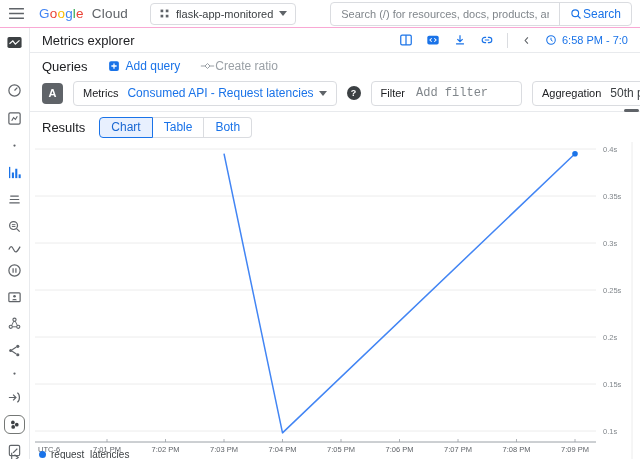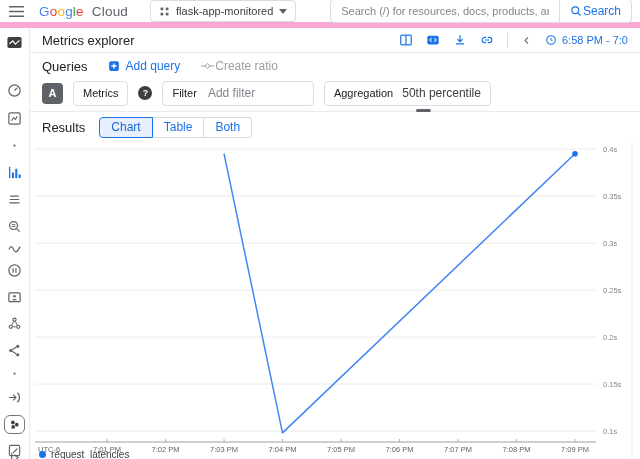--- a/index.html
+++ b/index.html
@@ -3,21 +3,21 @@
 <meta charset="utf-8">
 <style>
   html,body{margin:0;padding:0}
   body{width:640px;height:459px;overflow:hidden;background:#fff;color:#202124;
        font-family:"Liberation Sans","DejaVu Sans",sans-serif;position:relative}
   .ic{display:inline-flex;align-items:center;justify-content:center}
   .ic svg{width:100%;height:100%;display:block}
 
   
   .topbar{height:28px;display:flex;align-items:center;gap:8px;padding:0 8px;
-          border-bottom:6px solid #f9a8d4;box-sizing:border-box}
+          border-bottom:1px solid #f9a8d4;box-sizing:border-box}
   .hamburger{width:17px;height:13px;color:#5f6368;cursor:pointer}
   .logo{display:flex;align-items:center;font-size:13.5px;letter-spacing:.2px;margin-left:6px;white-space:nowrap}
   .logo .cloud{color:#5f6368;margin-left:8px}
   .project-chip{display:flex;align-items:center;gap:6px;border:1px solid #dadce0;border-radius:4px;
                 height:20px;padding:0 8px;font-size:11px;color:#3c4043;margin-left:14px;cursor:pointer;white-space:nowrap}
   .project-ic{width:11px;height:11px;color:#5f6368}
   .caret{width:8px;height:5px;color:#5f6368;flex:none}
   .searchbar{flex:1;display:flex;align-items:center;height:22px;border:1px solid #dadce0;border-radius:4px;
              margin-left:26px;max-width:366px;background:#fff;overflow:hidden}
   .search-input{flex:1;border:none;outline:none;font-size:11px;padding:0 10px;font-family:inherit;background:transparent;color:#3c4043;min-width:0}
@@ -60,21 +60,21 @@
   .query-row{height:32px;display:flex;align-items:center;padding:0 12px;gap:10px}
   .qbadge{width:21px;height:21px;border-radius:4px;background:#5f6368;color:#fff;font-size:11px;font-weight:bold;
           display:flex;align-items:center;justify-content:center;flex:none}
   .chip{display:flex;align-items:center;height:25px;border:1px solid #dadce0;border-radius:4px;
         padding:0 9px;gap:9px;background:#fff;box-sizing:border-box;white-space:nowrap}
   .chip-label{font-size:11px;color:#202124}
   .chip-value{font-size:12px;color:#1a73e8;display:flex;align-items:center;gap:5px;cursor:pointer}
   .chip-value.dark{color:#3c4043}
   .help{width:14px;height:14px;border-radius:50%;background:#3c4043;color:#fff;font-size:9px;font-weight:bold;
         display:flex;align-items:center;justify-content:center;cursor:pointer;flex:none}
-  .filter-input{border:none;outline:none;font-size:12px;width:94px;font-family:Liberation Sans, sans-serif;color:#3c4043}
+  .filter-input{border:none;outline:none;font-size:12px;width:94px;font-family:Liberation Mono, monospace;color:#3c4043}
   .filter-input::placeholder{color:#80868b}
   .agg-wrap{position:relative;display:flex}
   .agg-underline{position:absolute;left:92px;bottom:-6px;width:15px;height:3px;background:#5f6368;border-radius:2px}
   .hr{height:1px;background:#e8eaed;margin-top:2px}
 
   
   .results-bar{height:30px;display:flex;align-items:center;gap:14px;padding:0 12px}
   .r-title{font-size:13px;color:#202124}
   .seg{display:flex;height:21px}
   .seg-item{display:flex;align-items:center;padding:0 11px;font-size:12px;color:#1a73e8;
@@ -344,20 +344,28 @@
             </svg>
           </span>
         <span>Create ratio</span>
       </span>
     </div>
 
     <div class="query-row">
       <span class="qbadge">A</span>
       <span class="chip">
         <span class="chip-label">Metrics</span>
+        <span class="chip-value">
+          <span>Consumed API - Request latencies</span>
+          <span class="ic caret">
+              <svg viewBox="0 0 10 6">
+                <path d="M0 0 H10 L5 6 Z" fill="currentColor"></path>
+              </svg>
+            </span>
+        </span>
       </span>
       <span class="help">?</span>
       <span class="chip">
         <span class="chip-label">Filter</span>
         <input class="filter-input" placeholder="Add filter" style="">
       </span>
       <span class="agg-wrap">
         <span class="chip">
           <span class="chip-label">Aggregation</span>
           <span class="chip-value dark">

